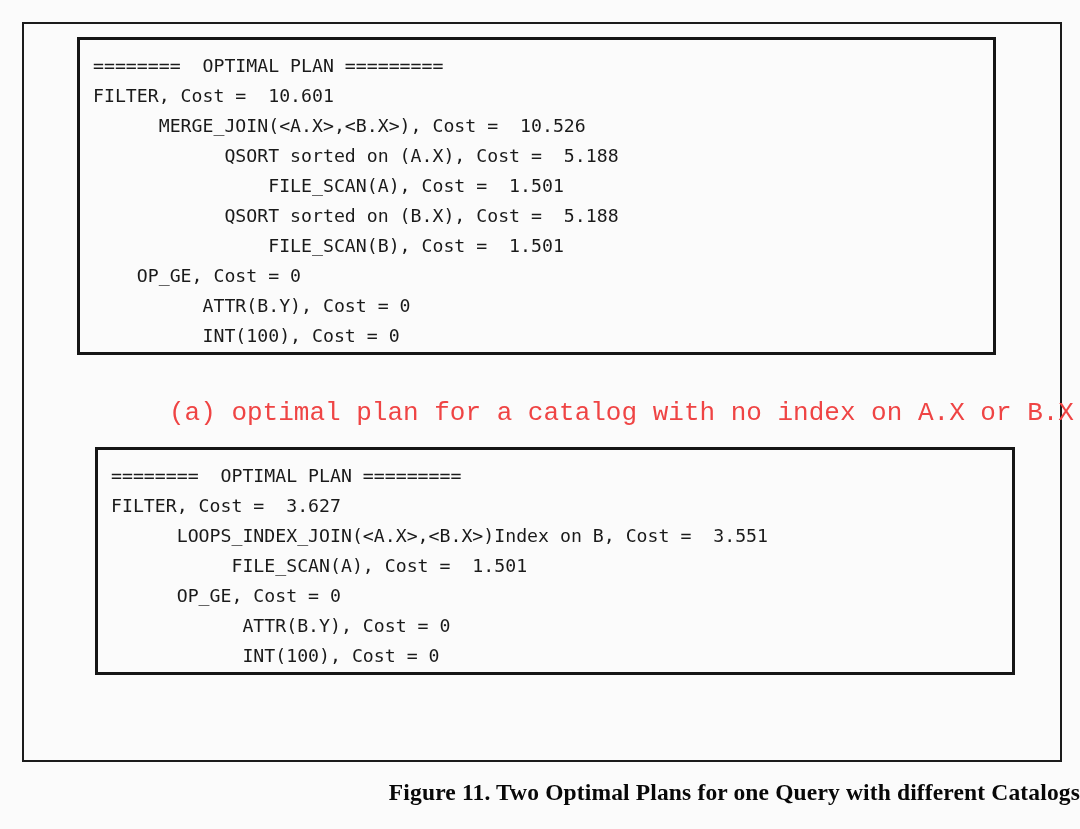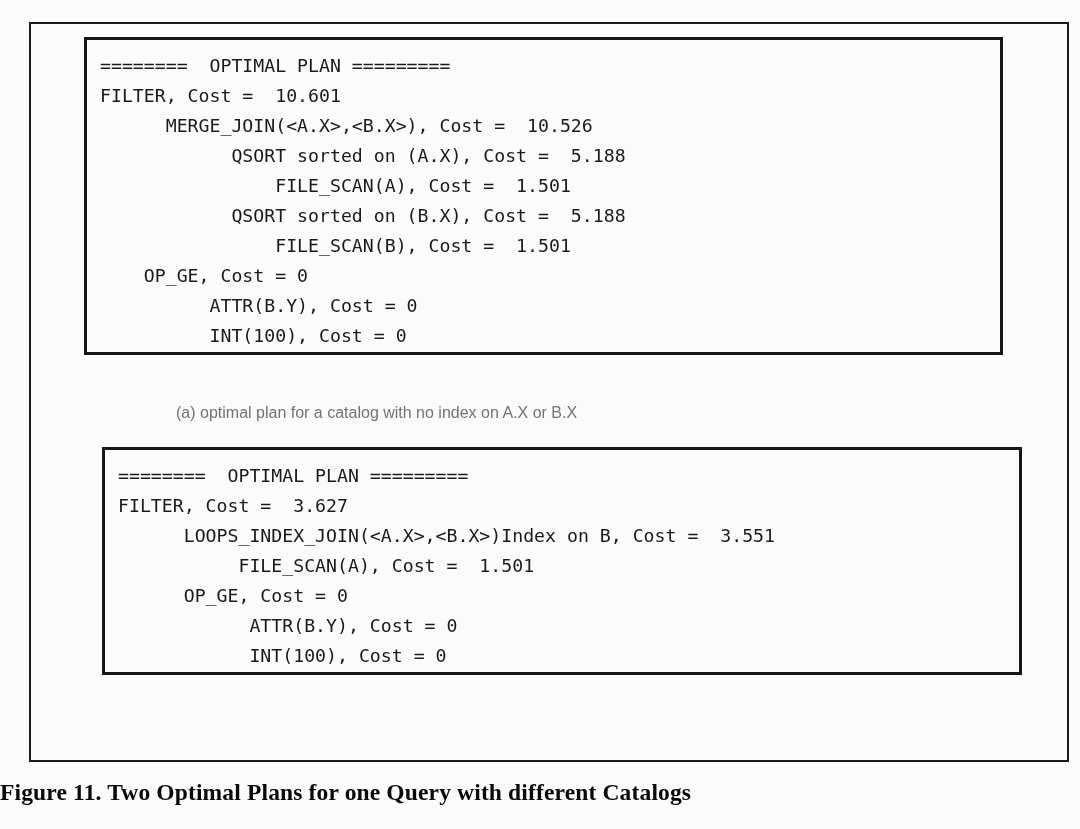--- a/index.html
+++ b/index.html
@@ -19,21 +19,21 @@
   .figure-root {
     position: relative;
     width: 1080px;
     height: 829px;
     box-sizing: border-box;
   }
 
   
   .outer-frame {
     position: absolute;
-    left: 29px;
+    left: 22px;
     top: 22px;
     width: 1040px;
     height: 740px;
     box-sizing: border-box;
     border: 2px solid #1b1b1b;
     background: #fbfbfb;
   }
 
   
   .plan-box {
@@ -72,43 +72,43 @@
   #plan-box-a .plan-listing {
     padding: 11px 0 0 13px;
   }
 
   #plan-box-b .plan-listing {
     padding: 11px 0 0 13px;
   }
 
   .subcaption {
     position: absolute;
-    font-family: Liberation Sans, sans-serif;
-    font-size: 16px;
+    font-family: Liberation Mono, monospace;
+    font-size: 26px;
     line-height: 26px;
-    color: #737373;
+    color: #ef4444;
     white-space: pre;
   }
 
   #subcaption-a {
     left: 145px;
     top: 376px;
   }
 
   #subcaption-b {
     left: 142px;
     top: 701px;
   }
 
   .figure-caption {
     position: absolute;
     left: 0;
     top: 779px;
     width: 1080px;
-    text-align: left;
+    text-align: right;
     font-family: "Liberation Serif", serif;
     font-weight: bold;
     font-size: 23.5px;
     letter-spacing: 0.15px;
     color: #080808;
     white-space: pre;
   }
 </style>
 </head>
 <body>

